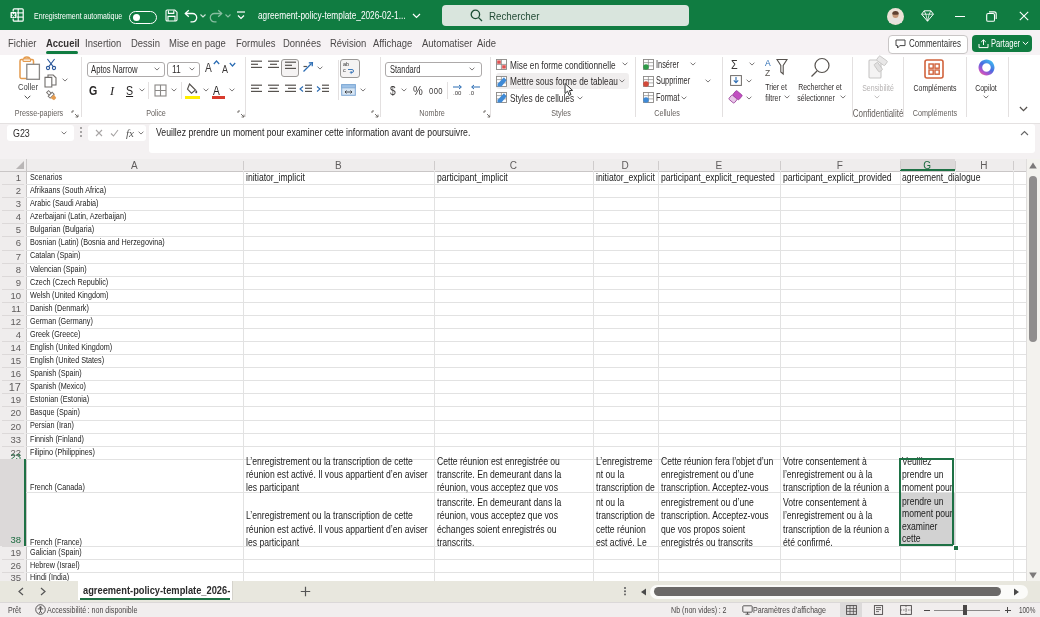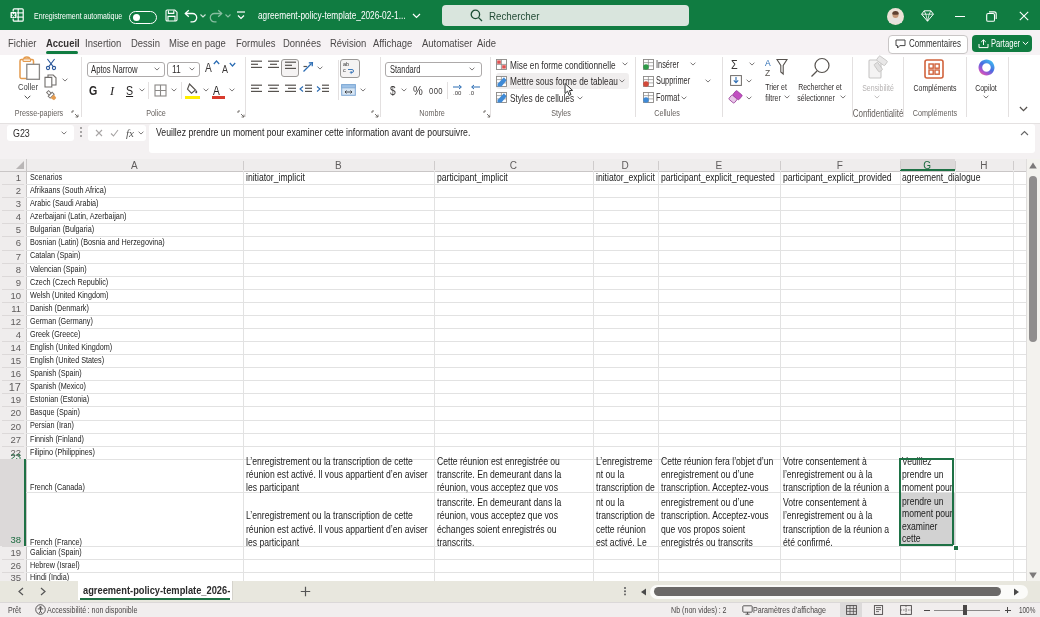--- a/index.html
+++ b/index.html
@@ -487,21 +487,21 @@
 <div class="t" style="left:21px;top:303.85px;font-size:9.5px;color:#5f5c5c;transform:translateX(-100%)">11</div>
 <div class="t" style="left:21px;top:316.95px;font-size:9.5px;color:#5f5c5c;transform:translateX(-100%)">12</div>
 <div class="t" style="left:21px;top:330.0px;font-size:9.5px;color:#5f5c5c;transform:translateX(-100%)">4</div>
 <div class="t" style="left:21px;top:343.05px;font-size:9.5px;color:#5f5c5c;transform:translateX(-100%)">14</div>
 <div class="t" style="left:21px;top:356.15px;font-size:9.5px;color:#5f5c5c;transform:translateX(-100%)">15</div>
 <div class="t" style="left:21px;top:369.25px;font-size:9.5px;color:#5f5c5c;transform:translateX(-100%)">16</div>
 <div class="t" style="left:21px;top:382.35px;font-size:11px;color:#5f5c5c;transform:translateX(-100%)">17</div>
 <div class="t" style="left:21px;top:395.4px;font-size:9.5px;color:#5f5c5c;transform:translateX(-100%)">19</div>
 <div class="t" style="left:21px;top:408.45px;font-size:9.5px;color:#5f5c5c;transform:translateX(-100%)">20</div>
 <div class="t" style="left:21px;top:421.55px;font-size:9.5px;color:#5f5c5c;transform:translateX(-100%)">20</div>
-<div class="t" style="left:21px;top:434.65px;font-size:9.5px;color:#5f5c5c;transform:translateX(-100%)">27</div>
+<div class="t" style="left:21px;top:434.65px;font-size:9.5px;color:#5f5c5c;transform:translateX(-100%)">33</div>
 <div class="t" style="left:21px;top:447.75px;font-size:9.5px;color:#5f5c5c;transform:translateX(-100%)">22</div>
 <div class="t" style="left:21px;top:452px;font-size:9.5px;color:#1c6b40;transform:translateX(-100%)">23</div>
 <div class="t" style="left:21px;top:534.6px;font-size:9.5px;color:#1c6b40;transform:translateX(-100%)">38</div>
 <div class="t" style="left:21px;top:548.1500000000001px;font-size:9.5px;color:#5f5c5c;transform:translateX(-100%)">19</div>
 <div class="t" style="left:21px;top:561.25px;font-size:9.5px;color:#5f5c5c;transform:translateX(-100%)">26</div>
 <div class="t" style="left:21px;top:573.0px;font-size:9.5px;color:#5f5c5c;transform:translateX(-100%)">35</div>
 <div class="a" style="left:26px;top:159px;width:1px;height:422px;background:#c9c6c6"></div>
 <div class="a" style="left:26px;top:184.1px;width:1000px;height:1px;background:#e2e2e2"></div>
 <div class="a" style="left:26px;top:197.2px;width:1000px;height:1px;background:#e2e2e2"></div>
 <div class="a" style="left:26px;top:210.2px;width:1000px;height:1px;background:#e2e2e2"></div>

